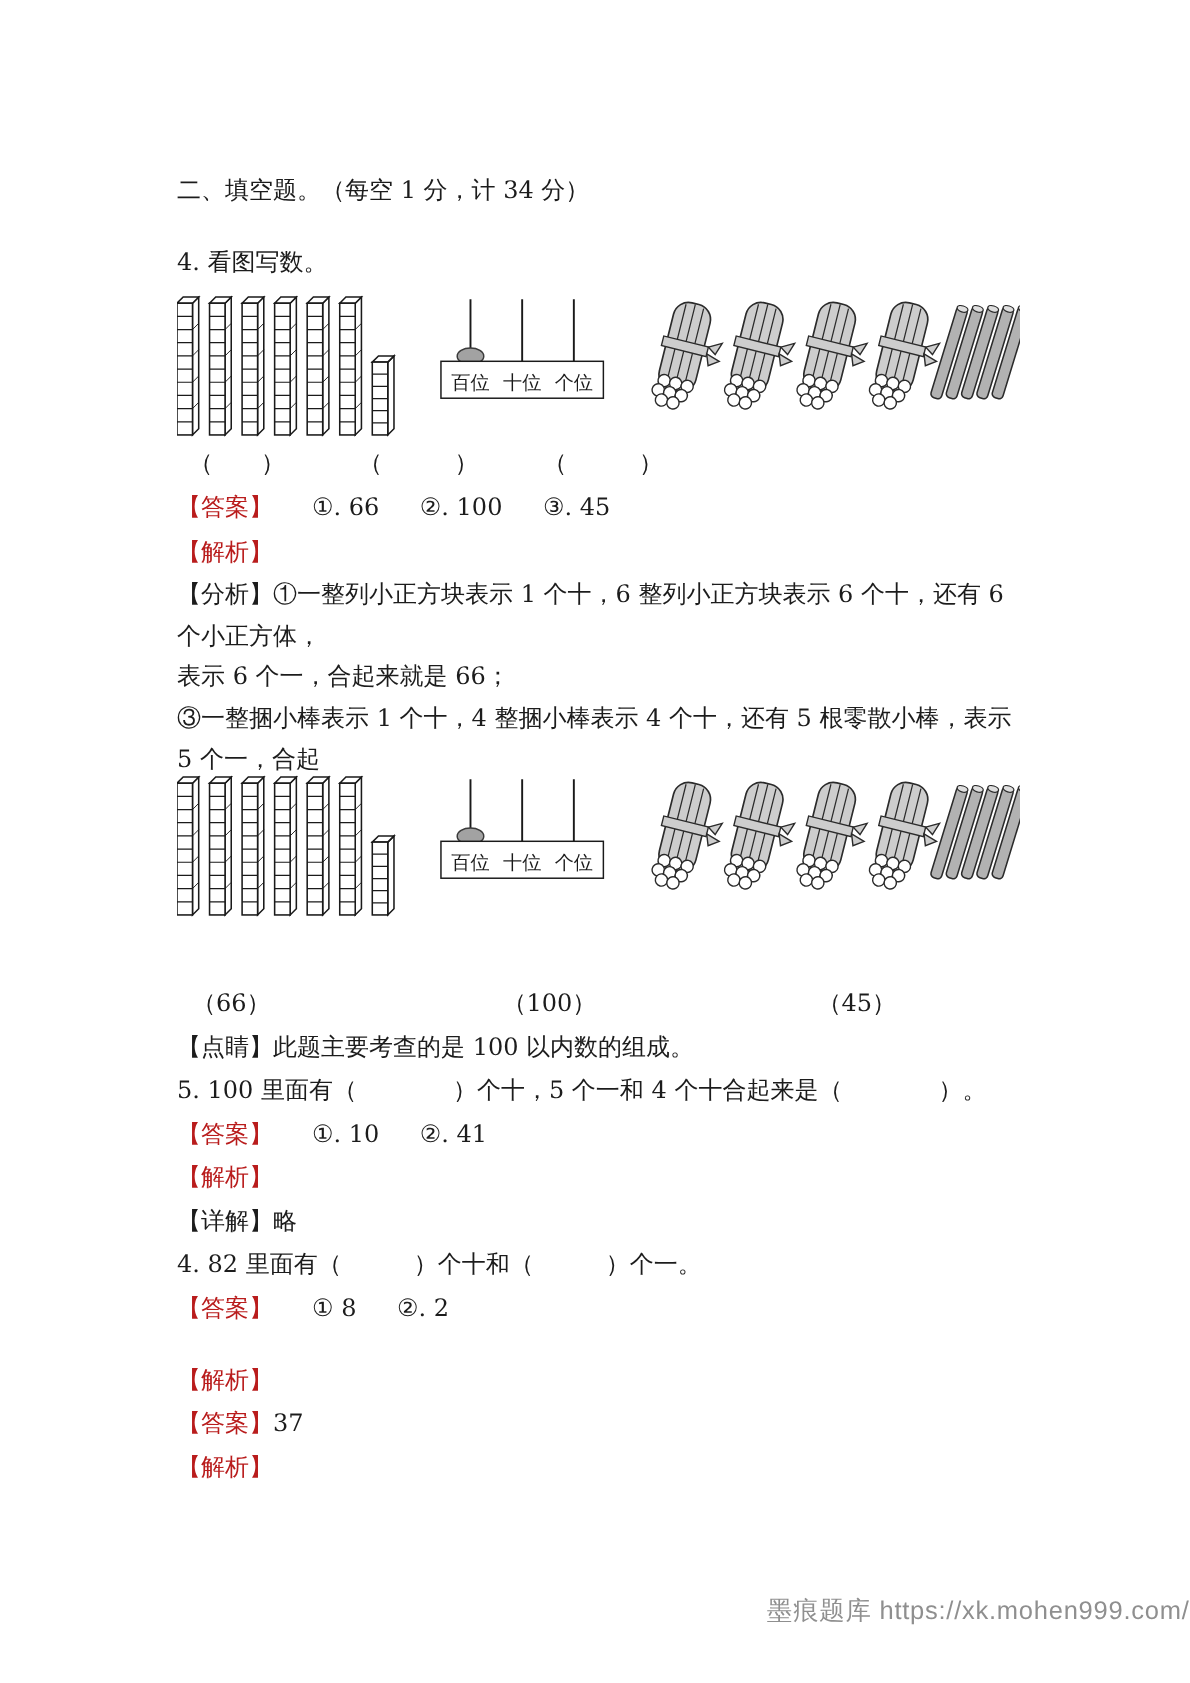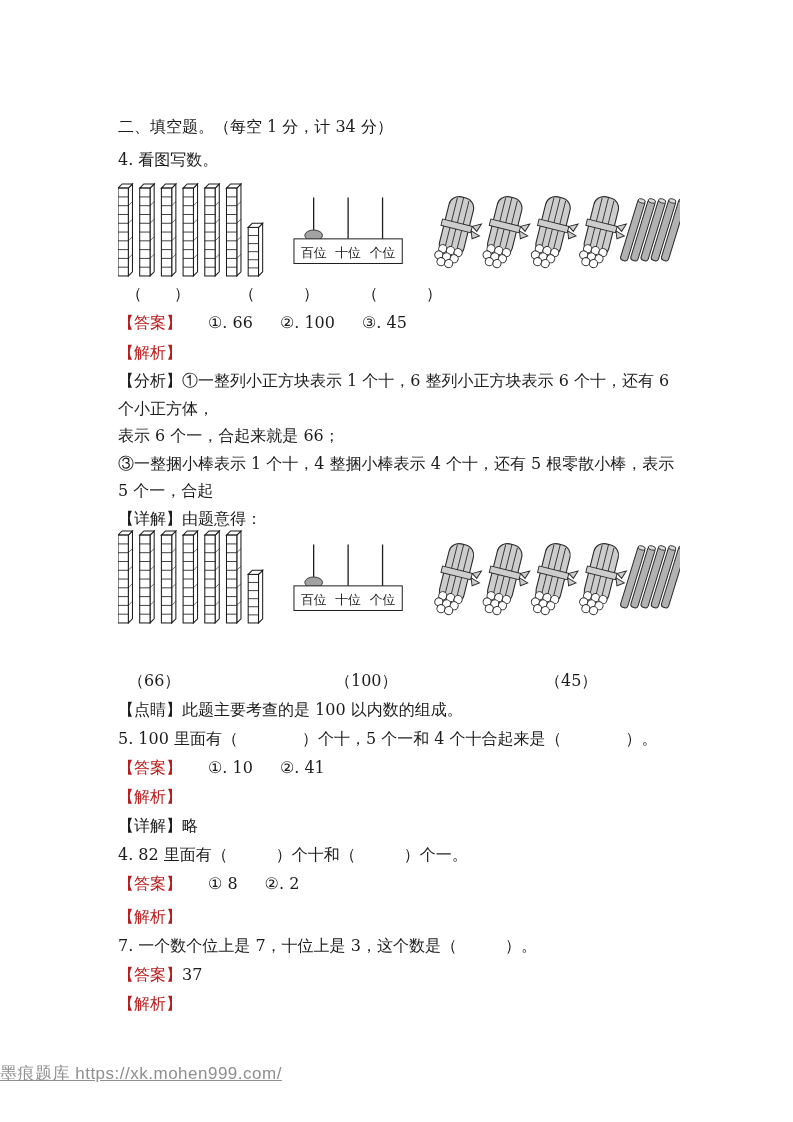--- a/index.html
+++ b/index.html
@@ -10,35 +10,35 @@
     color:#1c1c1c; font-size:16px;
   }
   .content { position:absolute; left:118px; top:112px; width:562px; }
   .ln { line-height:29px; white-space:pre-wrap; }
   .ln27 { line-height:27.5px; white-space:pre-wrap; }
   .blue { color:#b91c1c; }
   .ansrow { display:flex; align-items:baseline; line-height:30px; }
   .ansrow .items { display:flex; margin-left:26px; }
   .ansrow .items span { margin-right:27px; white-space:pre;text-align:center; }
   .ans-inline { display:flex; line-height:29px; }
-  .figrow { display:flex; align-items:center; height:97px; margin-top:8px; }
+  .figrow { display:flex; align-items:flex-start; height:97px; margin-top:8px; }
   .figrow2 { margin-top:-3px; }
   .fig-abacus { margin-left:28px; }
   .fig-sticks { margin-left:30px; }
   .parens-row { position:relative; height:29px; line-height:29px; }
   .parens-row span { position:absolute; white-space:pre; }
   .pp0 { left:8px; } .pp1 { left:121px; } .pp2 { left:244px; }
   .result-row { position:relative; height:29px; line-height:29px; margin-top:40px; }
   .result-row span { position:absolute; white-space:pre; }
   .rv0 { left:10px; } .rv1 { left:217px; } .rv2 { left:427px; }
-  .sp8 { margin-top:4px; }
+  .sp8 { margin-top:19px; }
   .footer {
-    position:absolute; left:0; right:0; top:1062px; text-align:left;
+    position:absolute; left:0; right:0; top:1062px; text-align:right;
     font-family:"Liberation Sans","DejaVu Sans",sans-serif;
-    font-size:17px; color:#8f8f8f; letter-spacing:0.5px;text-decoration:underline;
+    font-size:17px; color:#8f8f8f; letter-spacing:0.5px;
   }
   svg text { font-family:"DejaVu Serif","Liberation Serif",serif; }
 </style>
 </head>
 <body>
 
 <svg width="0" height="0" style="position:absolute" aria-hidden="true">
   <defs>
     <g id="bcol10">
       <path d="M10,4 L14,0 L14,85 L10,89 Z" fill="#fff" stroke="#1a1a1a" stroke-width="1"></path>
@@ -134,21 +134,20 @@
       <span>③. 45</span>
     </span>
   </div>
 
   <div class="ln blue">【解析】</div>
 
   <div class="ln27">【分析】①一整列小正方块表示 1 个十，6 整列小正方块表示 6 个十，还有 6 个小正方体，</div>
   <div class="ln27">表示 6 个一，合起来就是 66；</div>
   <div class="ln27">③一整捆小棒表示 1 个十，4 整捆小棒表示 4 个十，还有 5 根零散小棒，表示 5 个一，合起</div>
 
-  <div class="ln27">【详解】由题意得：</div>
 
   <div class="figrow figrow2">
     <svg class="fig-blocks" viewBox="0 0 141 90" width="148" height="95">
       <use href="#bcol10" x="0"></use>
       <use href="#bcol10" x="21"></use>
       <use href="#bcol10" x="42"></use>
       <use href="#bcol10" x="63"></use>
       <use href="#bcol10" x="84"></use>
       <use href="#bcol10" x="105"></use>
       <use href="#bcol6" x="126"></use>
@@ -203,21 +202,20 @@
   <div class="ansrow" style="line-height:29px">
     <span class="blue">【答案】</span>
     <span class="items">
       <span>① 8</span>
       <span>②. 2</span>
     </span>
   </div>
 
   <div class="ln blue sp8">【解析】</div>
 
-  <div class="ln">7. 一个数个位上是 7，十位上是 3，这个数是（　　　）。</div>
 
   <div class="ans-inline">
     <span class="blue">【答案】</span>
     <span>37</span>
   </div>
 
   <div class="ln blue">【解析】</div>
 
 
 </div>

